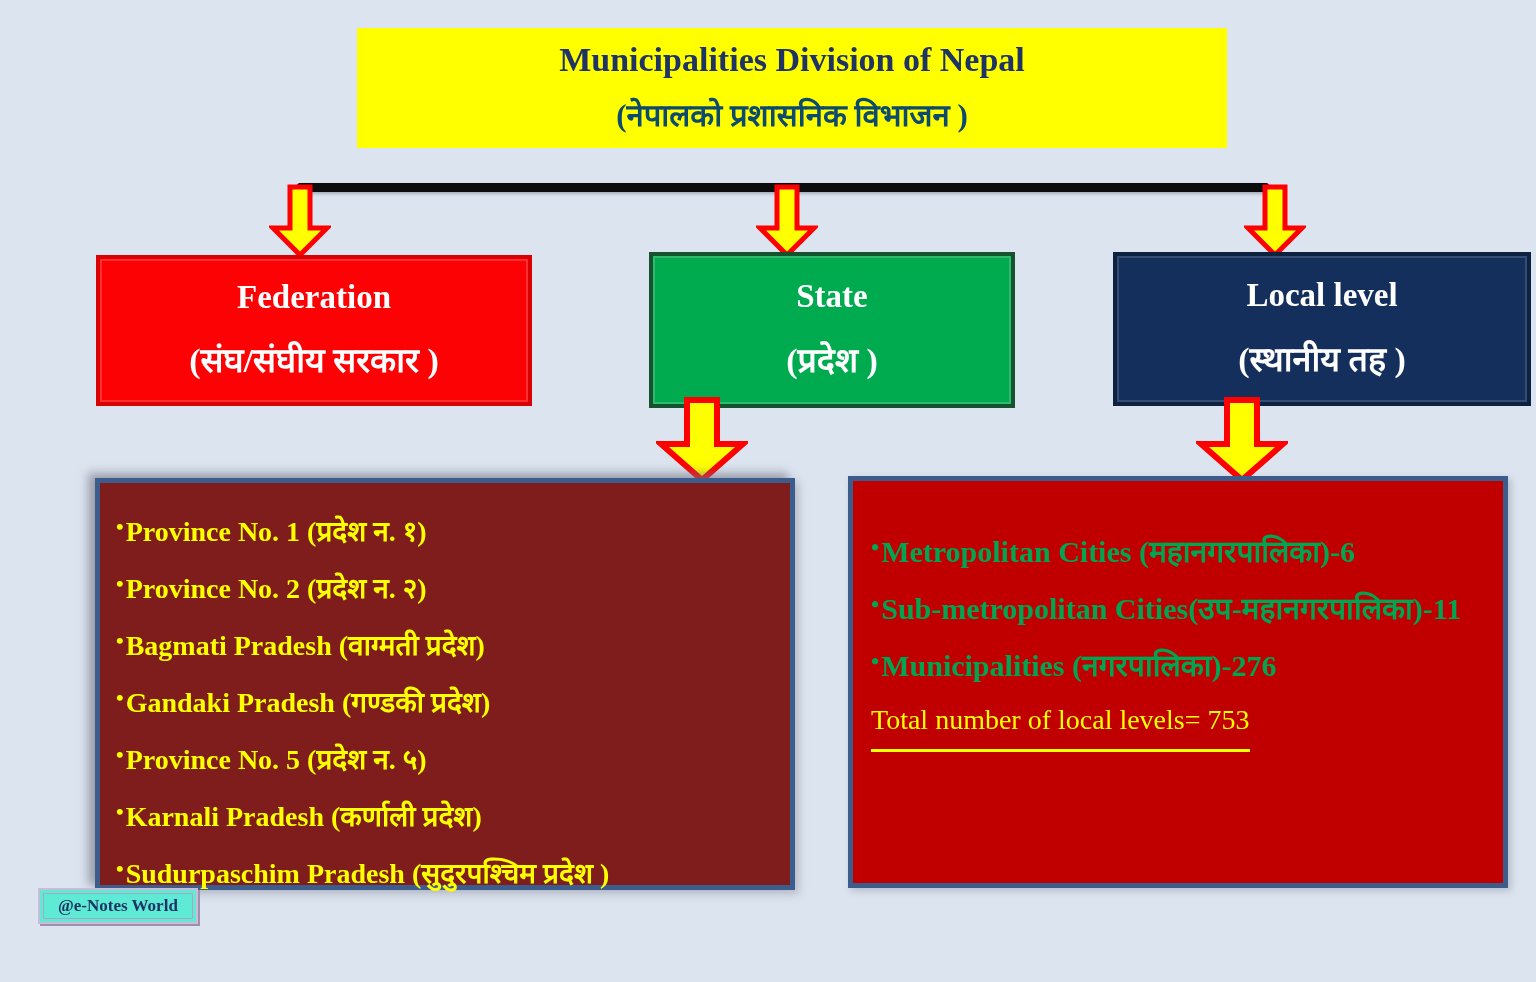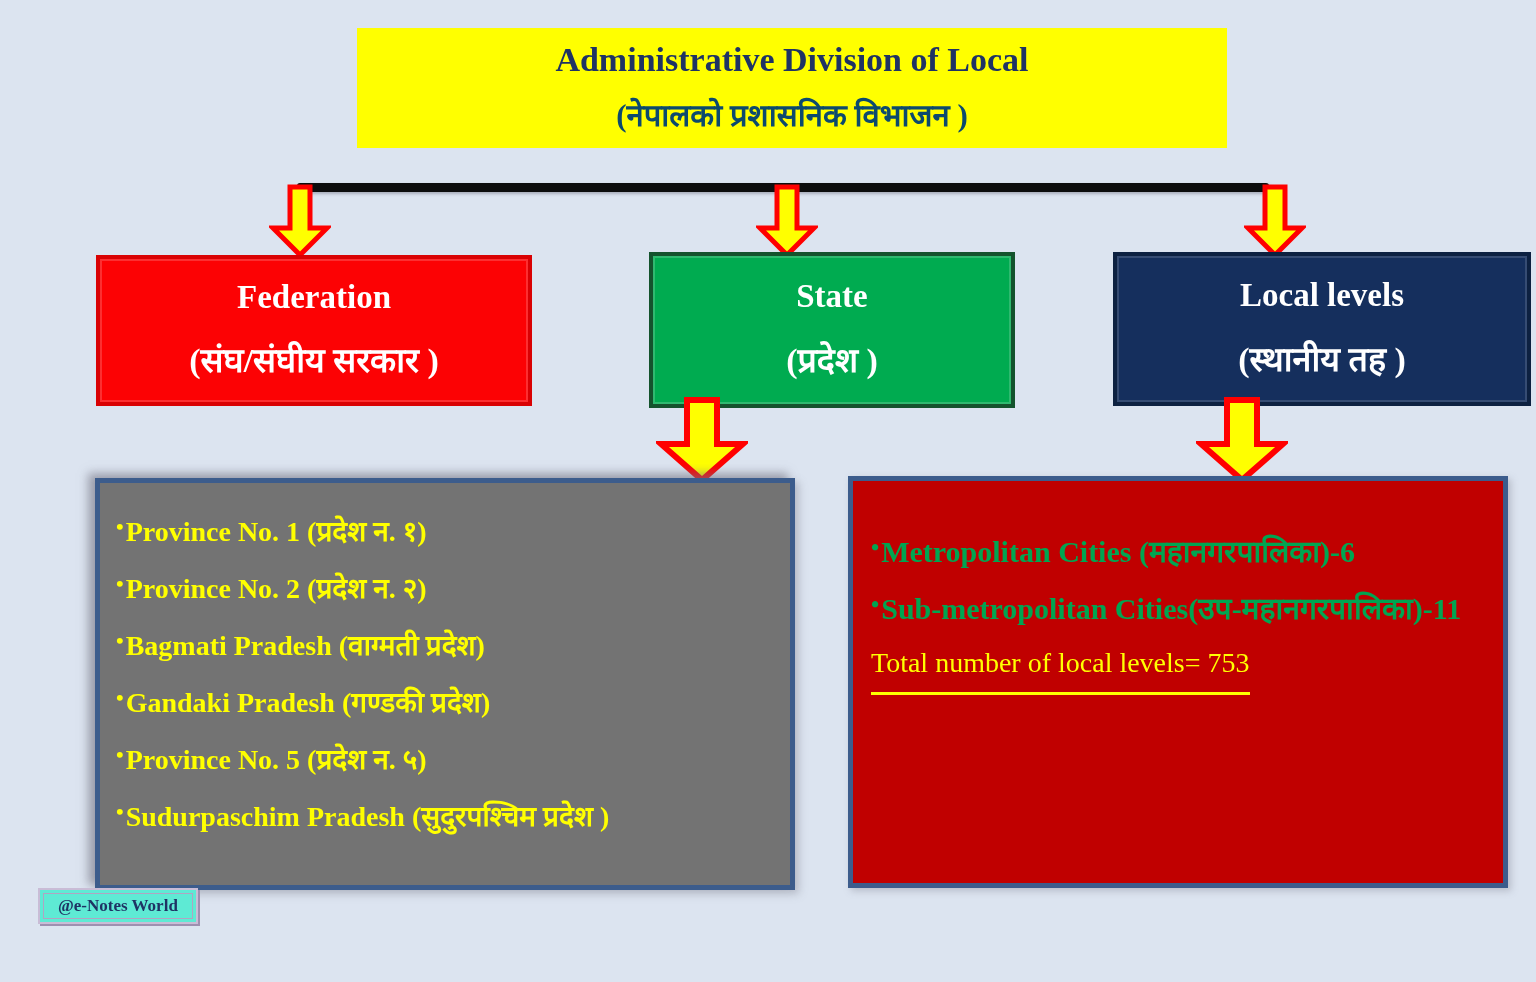--- a/index.html
+++ b/index.html
@@ -25,21 +25,21 @@
   .level-en{font-size:33px;font-weight:bold;}
   .level-np{font-size:34px;font-weight:bold;}
   .box-federation{left:55px;top:255px;width:428px;height:143px;background:#fc0204;border:4px solid #d90103;
     box-shadow:inset 0 0 0 2px rgba(255,255,255,.18);}
   .box-state{left:608px;top:252px;width:358px;height:148px;background:#00ab50;border:4px solid #14532d;
     box-shadow:inset 0 0 0 2px rgba(255,255,255,.18);}
   .box-local{left:1072px;top:252px;width:410px;height:146px;background:#152f5d;border:4px solid #0d2141;
     box-shadow:inset 0 0 0 2px rgba(255,255,255,.14);}
 
   
-  .provinces-box{position:absolute;left:95px;top:478px;width:700px;height:412px;background:#737373;
+  .provinces-box{position:absolute;left:95px;top:478px;width:700px;height:412px;background:#7f1d1d;
     border:5px solid #3c5c8c;box-sizing:border-box;
     box-shadow:-7px -5px 9px rgba(115,115,130,.6),4px 4px 8px rgba(115,115,130,.35);}
   .p-list{list-style:none;margin:0;padding:24px 8px 0 16px;}
   .p-list li{color:#ffff00;font-size:28px;font-weight:bold;line-height:40px;margin-bottom:12px;white-space:nowrap;}
 
   
   .locals-box{position:absolute;left:848px;top:476px;width:660px;height:412px;background:#c00000;
     border:5px solid #3c5c8c;box-sizing:border-box;padding:40px 14px 0 18px;
     box-shadow:3px 3px 7px rgba(115,115,130,.35);}
   .l-item{color:#00a551;font-size:30px;font-weight:bold;line-height:52px;}
@@ -52,21 +52,21 @@
   .watermark{position:absolute;left:38px;top:888px;background:#5eead4;border:2px solid #c9bcd6;
     box-shadow:2px 2px 0 #9d90b0;padding:3px;}
   .wm-inner{border:1px solid #b0a4c2;padding:2px 14px;color:#1f3364;font-size:17px;font-weight:bold;}
 </style>
 </head>
 <body>
 
 <div class="canvas">
 
   <div class="title-box">
-    <div class="title-en">Administrative Division of Local</div>
+    <div class="title-en">Municipalities Division of Nepal</div>
     <div class="title-np">(नेपालको प्रशासनिक विभाजन )</div>
   </div>
 
   <div class="hline"></div>
 
   <svg class="arrow" style="left:269px;top:184px" width="62" height="74" viewBox="0 0 62 74">
     <polygon points="21,3 41,3 41,44 58,44 31,71 4,44 21,44" fill="#ffff00" stroke="#ff0000" stroke-width="5"></polygon>
   </svg>
   <svg class="arrow" style="left:756px;top:184px" width="62" height="74" viewBox="0 0 62 74">
     <polygon points="21,3 41,3 41,44 58,44 31,71 4,44 21,44" fill="#ffff00" stroke="#ff0000" stroke-width="5"></polygon>
@@ -77,45 +77,47 @@
 
   <div class="level-box box-federation">
     <div class="level-en">Federation</div>
     <div class="level-np">(संघ/संघीय सरकार )</div>
   </div>
   <div class="level-box box-state">
     <div class="level-en">State</div>
     <div class="level-np">(प्रदेश )</div>
   </div>
   <div class="level-box box-local">
-    <div class="level-en">Local levels</div>
+    <div class="level-en">Local level</div>
     <div class="level-np">(स्थानीय तह )</div>
   </div>
 
   <svg class="arrow" style="left:656px;top:396px" width="92" height="88" viewBox="0 0 92 88">
     <polygon points="31,4 61,4 61,48 87,48 46,84 5,48 31,48" fill="#ffff00" stroke="#ff0000" stroke-width="6"></polygon>
   </svg>
   <svg class="arrow" style="left:1196px;top:396px" width="92" height="88" viewBox="0 0 92 88">
     <polygon points="31,4 61,4 61,48 87,48 46,84 5,48 31,48" fill="#ffff00" stroke="#ff0000" stroke-width="6"></polygon>
   </svg>
 
   <div class="provinces-box">
     <ul class="p-list">
       <li><span class="blt">•</span><span>Province No. 1 (प्रदेश न. १)</span></li>
       <li><span class="blt">•</span><span>Province No. 2 (प्रदेश न. २)</span></li>
       <li><span class="blt">•</span><span>Bagmati Pradesh (वाग्मती प्रदेश)</span></li>
       <li><span class="blt">•</span><span>Gandaki Pradesh (गण्डकी प्रदेश)</span></li>
       <li><span class="blt">•</span><span>Province No. 5 (प्रदेश न. ५)</span></li>
+      <li><span class="blt">•</span><span>Karnali Pradesh (कर्णाली प्रदेश)</span></li>
       <li><span class="blt">•</span><span>Sudurpaschim Pradesh (सुदुरपश्चिम प्रदेश )</span></li>
     </ul>
   </div>
 
   <div class="locals-box">
     <div class="l-item"><span class="blt">•</span><span>Metropolitan Cities (महानगरपालिका)-6</span></div>
     <div class="l-item"><span class="blt">•</span><span>Sub-metropolitan Cities(उप-महानगरपालिका)-11</span></div>
+    <div class="l-item"><span class="blt">•</span><span>Municipalities (नगरपालिका)-276</span></div>
     <div class="l-total"><span class="total-text">Total number of local levels= 753</span></div>
   </div>
 
   <div class="watermark">
     <div class="wm-inner">@e-Notes World</div>
   </div>
 
 </div>
 
 </body></html>

